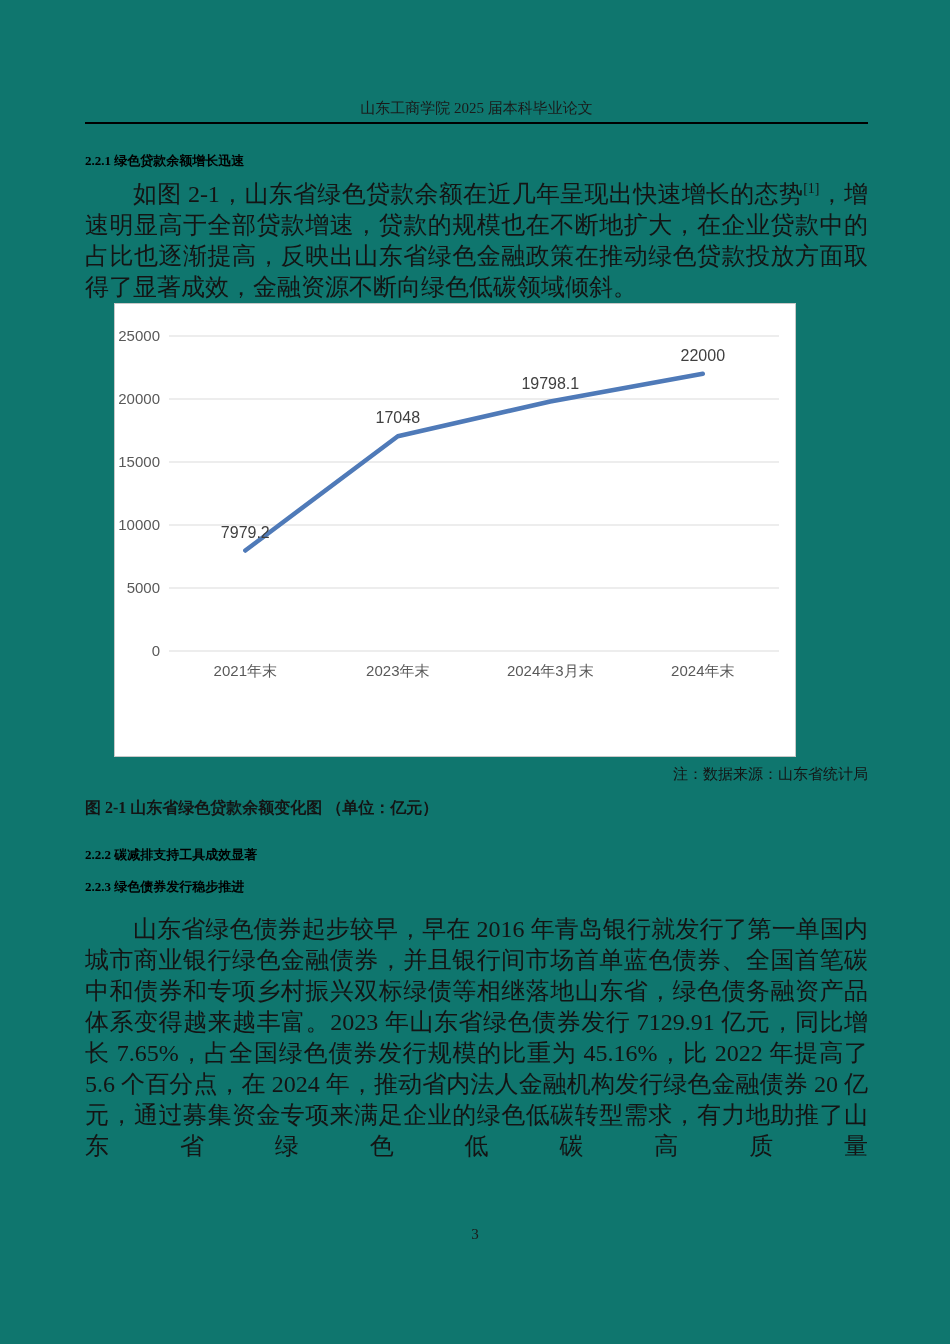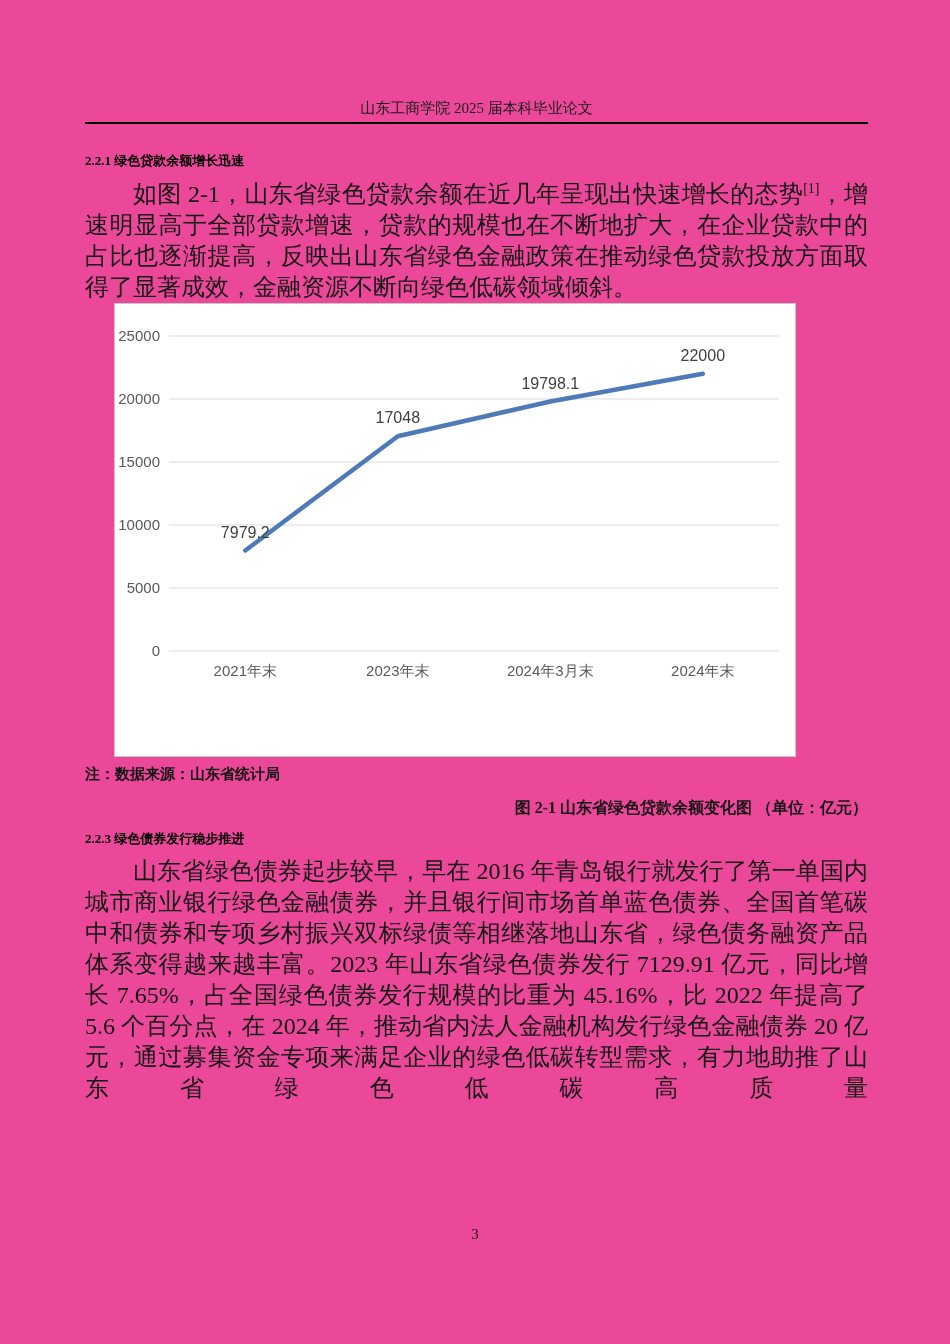--- a/index.html
+++ b/index.html
@@ -1,17 +1,17 @@
 <!DOCTYPE html>
 <html><head>
 <meta charset="utf-8">
 <style>
   html,body{margin:0;padding:0;background:#ffffff;}
   .page{
-    width:950px;height:1344px;position:relative;background:#ec4899;overflow:hidden;
+    width:950px;height:1344px;position:relative;background:#0f766e;overflow:hidden;
     font-family:"Liberation Serif","DejaVu Serif",serif;color:#141414;
   }
   .content{padding:0 82px 0 85px;}
   .doc-header{
     padding-top:99px;padding-bottom:4px;margin:0;
     text-align:center;font-size:15px;line-height:19px;color:#1a1a1a;
     border-bottom:2px solid #000;
   }
   .sec{
     font-size:13px;font-weight:700;line-height:26px;margin:0;color:#000;
@@ -19,30 +19,30 @@
   }
   .h221{margin-top:24px;}
   .h222{margin-top:22px;}
   .h223{margin-top:6px;}
   .body-p{
     font-size:24px;line-height:31px;margin:0;
     text-align:justify;text-indent:2em;color:#141414;
   }
   .p221{margin-top:5px;}
   .p222{margin-top:0;}
-  .p223{margin-top:4px;text-align-last:justify;}
+  .p223{margin-top:14px;text-align-last:justify;}
   .body-p sup{font-size:0.58em;line-height:0;vertical-align:super;}
   .figure{
     margin:0 0 0 29px;width:682px;height:454px;border:1px solid #c8c8c8;
     box-sizing:border-box;background:#fff;
   }
   .figure svg{display:block;width:680px;height:452px;}
   svg text{font-family:"Liberation Sans","DejaVu Sans",sans-serif;}
-  .fig-note{font-size:15px;font-weight:700;line-height:20px;margin:7px 0 12px;}
-  .fig-caption{font-size:16px;font-weight:700;line-height:24px;margin:4px 0 0;text-align:right;}
+  .fig-note{font-size:15px;font-weight:400;line-height:20px;margin:7px 0 12px;text-align:right;}
+  .fig-caption{font-size:16px;font-weight:700;line-height:24px;margin:4px 0 0;text-align:left;}
   .page-number{position:absolute;top:1226px;left:0;width:100%;text-align:center;font-size:15px;color:#1a1a1a;}
 </style>
 </head>
 <body>
 
 <div class="page">
   <div class="content">
     <div class="doc-header">山东工商学院 2025 届本科毕业论文</div>
 
     <h2 class="sec h221">2.2.1 绿色贷款余额增长迅速</h2>
@@ -71,20 +71,21 @@
           <text x="130.3" y="233.5" text-anchor="middle" fill="#404040" font-size="16">7979.2</text>
           <text x="282.8" y="119.2" text-anchor="middle" fill="#404040" font-size="16">17048</text>
           <text x="435.3" y="84.5" text-anchor="middle" fill="#404040" font-size="16">19798.1</text>
           <text x="587.8" y="56.8" text-anchor="middle" fill="#404040" font-size="16">22000</text>
         </svg>
     </figure>
 
     <p class="fig-note">注：数据来源：山东省统计局</p>
     <p class="fig-caption">图 2-1 山东省绿色贷款余额变化图 （单位：亿元）</p>
 
+    <h2 class="sec h222">2.2.2 碳减排支持工具成效显著</h2>
 
 
     <h2 class="sec h223">2.2.3 绿色债券发行稳步推进</h2>
 
     <p class="body-p p223">山东省绿色债券起步较早，早在 2016 年青岛银行就发行了第一单国内城市商业银行绿色金融债券，并且银行间市场首单蓝色债券、全国首笔碳中和债券和专项乡村振兴双标绿债等相继落地山东省，绿色债务融资产品体系变得越来越丰富。2023 年山东省绿色债券发行 7129.91 亿元，同比增长 7.65%，占全国绿色债券发行规模的比重为 45.16%，比 2022 年提高了 5.6 个百分点，在 2024 年，推动省内法人金融机构发行绿色金融债券 20 亿元，通过募集资金专项来满足企业的绿色低碳转型需求，有力地助推了山东省绿色低碳高质量</p>
   </div>
 
   <div class="page-number">3</div>
 </div>
 

